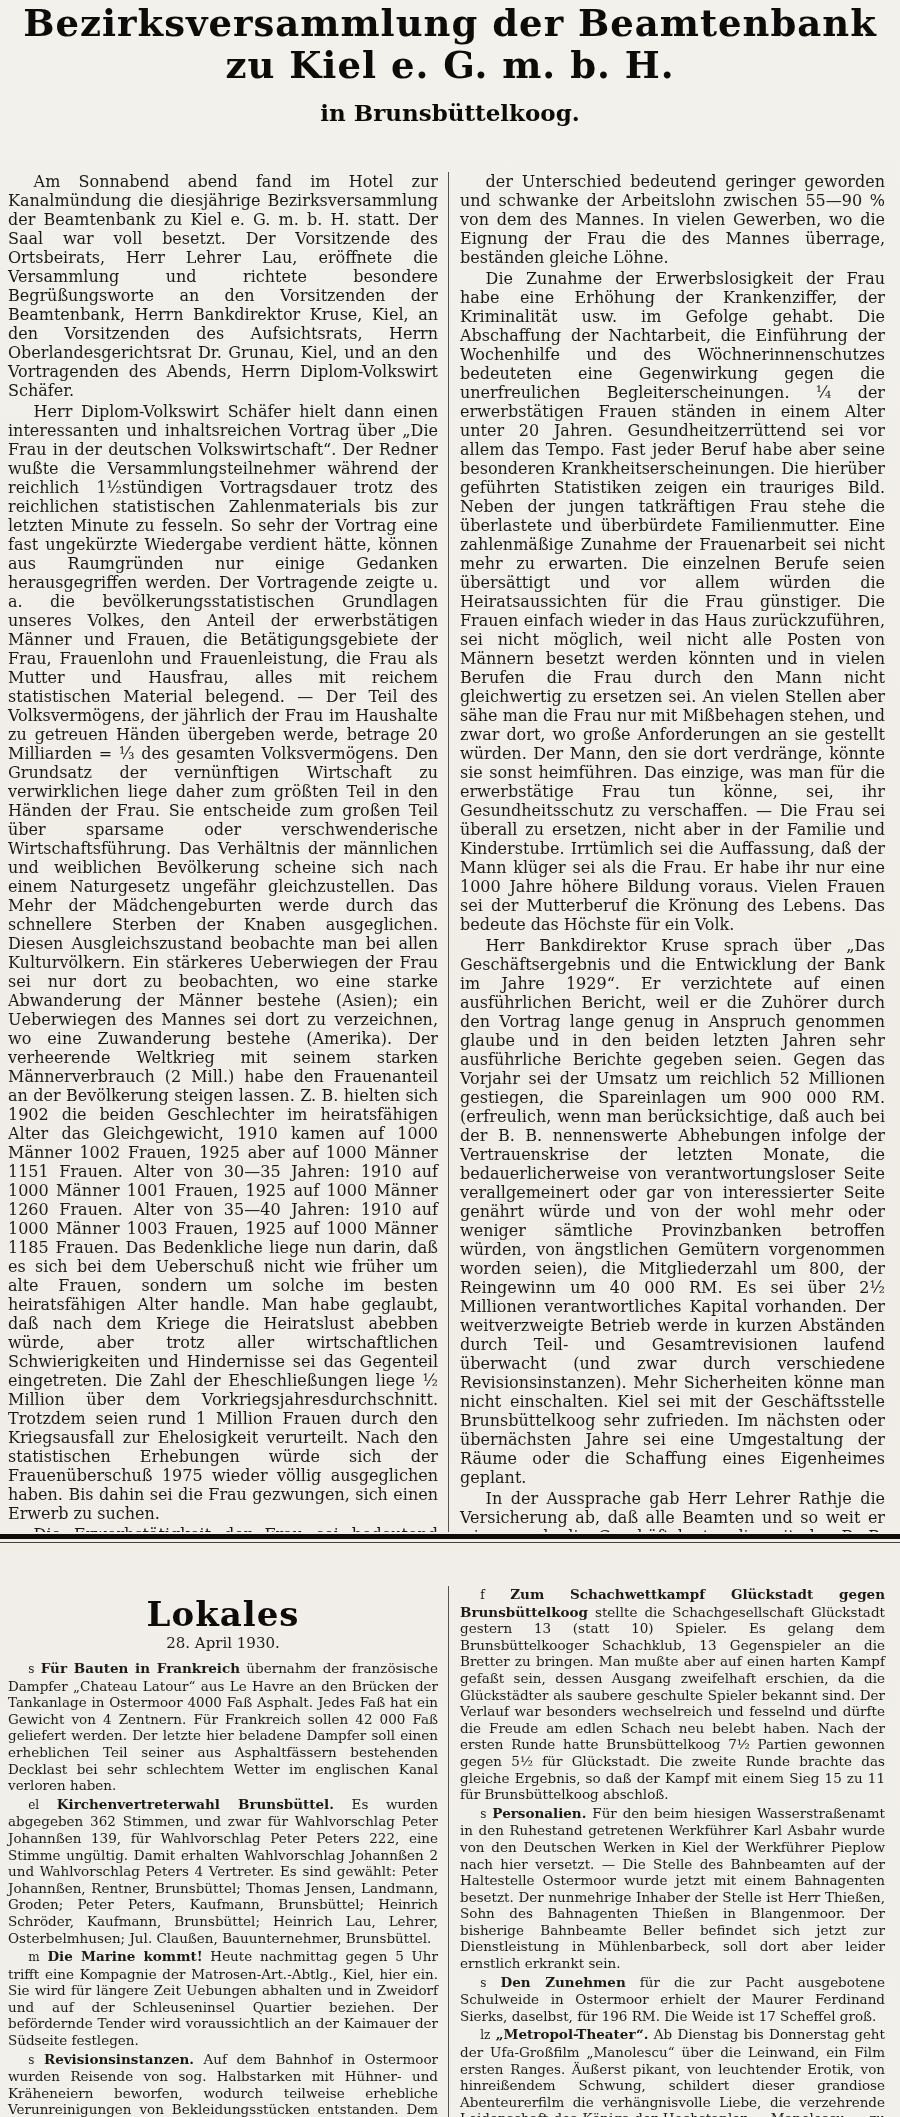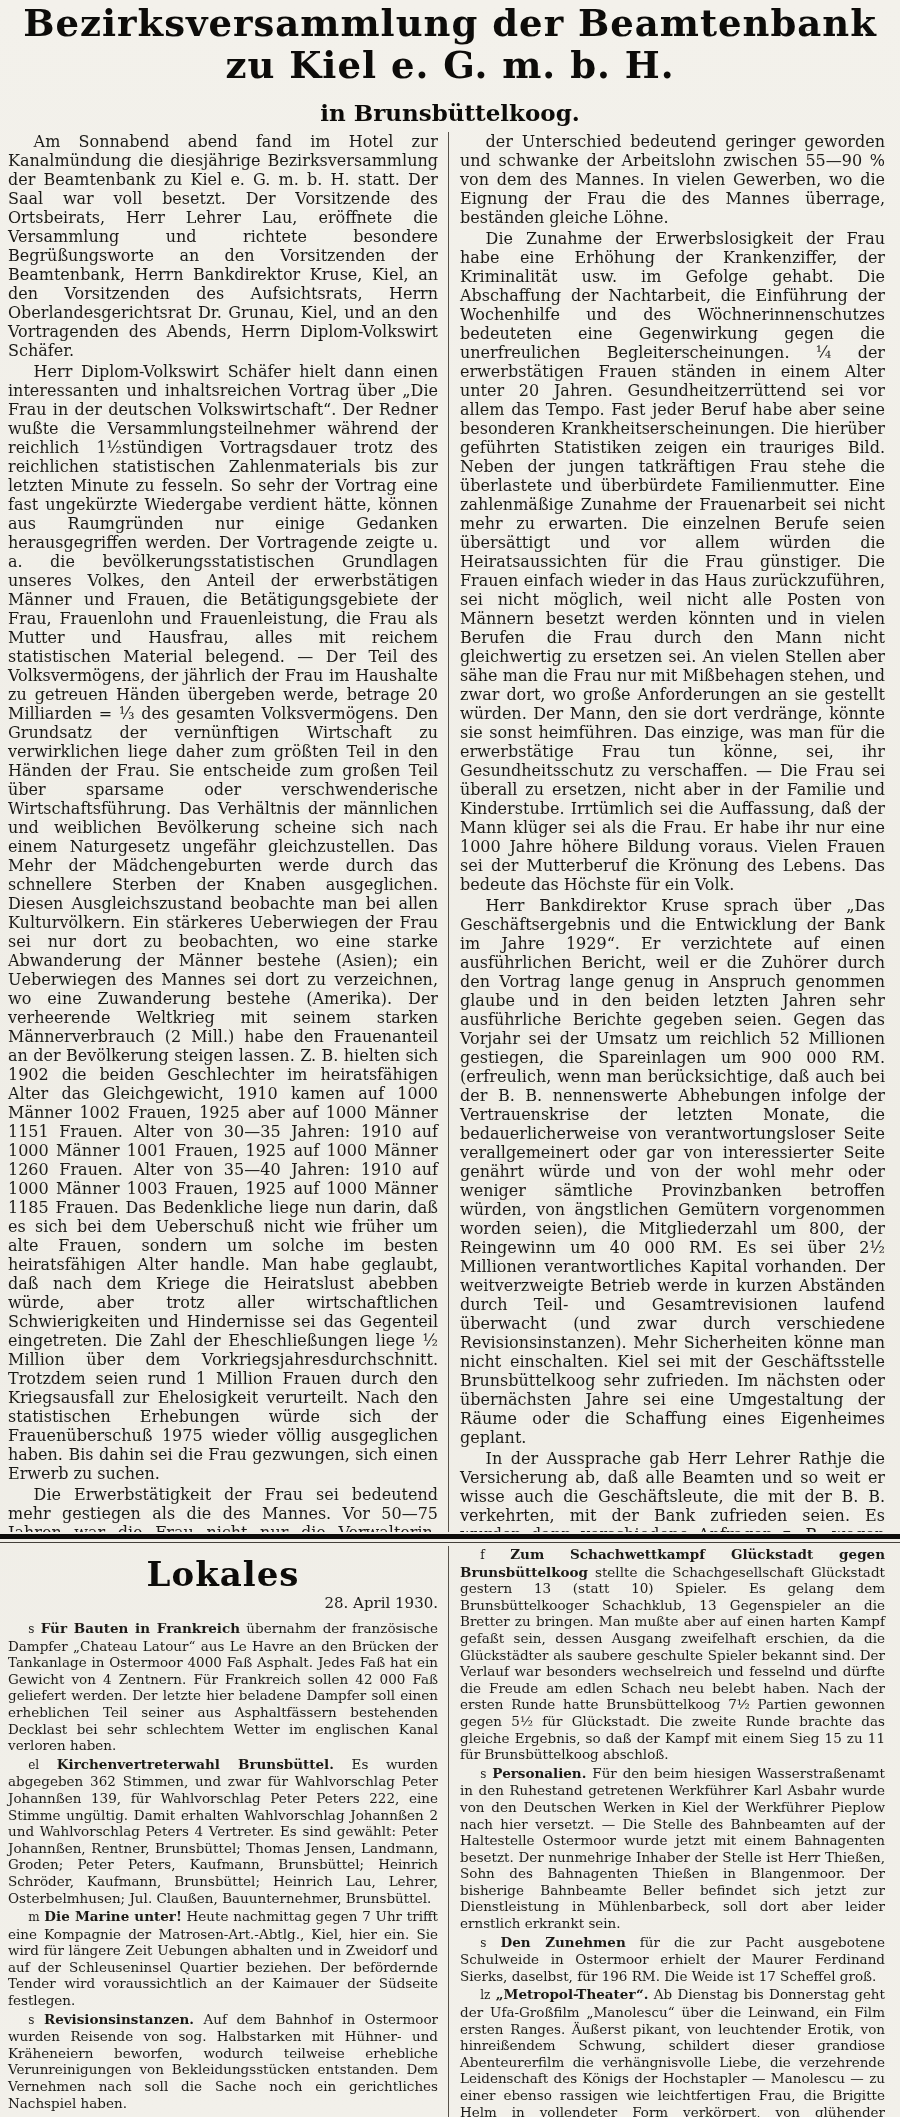--- a/index.html
+++ b/index.html
@@ -13,34 +13,34 @@
     linear-gradient(180deg,#f3f1eb 0%,#efede6 55%,#f2f0ea 100%);}
   
   .masthead{padding-top:2px;text-align:center;}
   .masthead-title{
     font-size:37px;font-weight:bold;letter-spacing:1px;line-height:42px;color:#0d0c0a;
     font-family:"DejaVu Serif", serif;
   }
   .masthead-subtitle{font-size:23px;font-weight:bold;color:#0d0c0a;line-height:26px;margin-top:14px;}
   
   .article-cols{display:flex;height:1400px;overflow:hidden;margin-top:6px;}
-  .col{box-sizing:border-box;overflow:hidden;}
+  .col{box-sizing:border-box;overflow:hidden;margin-top:40px;}
   .col-left{width:449px;padding:0 10px 0 8px;border-right:1px solid #57524a;}
   .col-right{width:451px;padding:0 15px 0 11px;}
   .article-body p{margin:0 0 2px 0;text-align:justify;text-indent:1.6em;}
   
   .section-divider{height:12px;position:relative;margin-top:2px;}
   .section-divider .bar{height:5px;background:#0e0d0b;}
   .section-divider .thin{height:1px;background:#44403a;margin-top:3px;}
   
   .lokales-cols{display:flex;height:680px;overflow:hidden;}
   .lokales-head{text-align:center;margin:10px 0 8px 0;}
   .lokales-title{font-size:34px;font-weight:bold;line-height:36px;color:#0d0c0a;letter-spacing:1px;}
   .lokales-subtitle{font-size:15px;font-weight:bold;line-height:18px;margin-top:3px;}
-  .lokales-date{font-size:15px;line-height:18px;margin-top:2px;text-align:right;}
+  .lokales-date{font-size:15px;line-height:18px;margin-top:2px;}
   .lokales-body p{margin:0 0 2px 0;text-align:justify;text-indent:1.5em;font-size:13.5px;line-height:16.6px;}
   .item-lead{font-weight:bold;}
   .item-sig{font-size:12px;}
 </style>
 </head>
 <body>
 
 <div class="page">
 
   <div class="masthead">
@@ -69,21 +69,21 @@
   </div>
 
   <div class="lokales-cols">
     <div class="col col-left lokales-body">
       <div class="lokales-head">
         <div class="lokales-title">Lokales</div>
         <div class="lokales-date">28. April 1930.</div>
       </div>
       <p><span class="item-sig">s</span> <span class="item-lead">Für Bauten in Frankreich</span> <span>übernahm der französische Dampfer „Chateau Latour“ aus Le Havre an den Brücken der Tankanlage in Ostermoor 4000 Faß Asphalt. Jedes Faß hat ein Gewicht von 4 Zentnern. Für Frankreich sollen 42 000 Faß geliefert werden. Der letzte hier beladene Dampfer soll einen erheblichen Teil seiner aus Asphaltfässern bestehenden Decklast bei sehr schlechtem Wetter im englischen Kanal verloren haben.</span></p>
       <p><span class="item-sig">el</span> <span class="item-lead">Kirchenvertreterwahl Brunsbüttel.</span> <span>Es wurden abgegeben 362 Stimmen, und zwar für Wahlvorschlag Peter Johannßen 139, für Wahlvorschlag Peter Peters 222, eine Stimme ungültig. Damit erhalten Wahlvorschlag Johannßen 2 und Wahlvorschlag Peters 4 Vertreter. Es sind gewählt: Peter Johannßen, Rentner, Brunsbüttel; Thomas Jensen, Landmann, Groden; Peter Peters, Kaufmann, Brunsbüttel; Heinrich Schröder, Kaufmann, Brunsbüttel; Heinrich Lau, Lehrer, Osterbelmhusen; Jul. Claußen, Bauunternehmer, Brunsbüttel.</span></p>
-      <p><span class="item-sig">m</span> <span class="item-lead">Die Marine unter!</span> <span>Heute nachmittag gegen 7 Uhr trifft eine Kompagnie der Matrosen-Art.-Abtlg., Kiel, hier ein. Sie wird für längere Zeit Uebungen abhalten und in Zweidorf und auf der Schleuseninsel Quartier beziehen. Der befördernde Tender wird voraussichtlich an der Kaimauer der Südseite festlegen.</span></p>
+      <p><span class="item-sig">m</span> <span class="item-lead">Die Marine kommt!</span> <span>Heute nachmittag gegen 5 Uhr trifft eine Kompagnie der Matrosen-Art.-Abtlg., Kiel, hier ein. Sie wird für längere Zeit Uebungen abhalten und in Zweidorf und auf der Schleuseninsel Quartier beziehen. Der befördernde Tender wird voraussichtlich an der Kaimauer der Südseite festlegen.</span></p>
       <p><span class="item-sig">s</span> <span class="item-lead">Revisionsinstanzen.</span> <span>Auf dem Bahnhof in Ostermoor wurden Reisende von sog. Halbstarken mit Hühner- und Kräheneiern beworfen, wodurch teilweise erhebliche Verunreinigungen von Bekleidungsstücken entstanden. Dem Vernehmen nach soll die Sache noch ein gerichtliches Nachspiel haben.</span></p>
     </div>
     <div class="col col-right lokales-body">
       <p><span class="item-sig">f</span> <span class="item-lead">Zum Schachwettkampf Glückstadt gegen Brunsbüttelkoog</span> <span>stellte die Schachgesellschaft Glückstadt gestern 13 (statt 10) Spieler. Es gelang dem Brunsbüttelkooger Schachklub, 13 Gegenspieler an die Bretter zu bringen. Man mußte aber auf einen harten Kampf gefaßt sein, dessen Ausgang zweifelhaft erschien, da die Glückstädter als saubere geschulte Spieler bekannt sind. Der Verlauf war besonders wechselreich und fesselnd und dürfte die Freude am edlen Schach neu belebt haben. Nach der ersten Runde hatte Brunsbüttelkoog 7½ Partien gewonnen gegen 5½ für Glückstadt. Die zweite Runde brachte das gleiche Ergebnis, so daß der Kampf mit einem Sieg 15 zu 11 für Brunsbüttelkoog abschloß.</span></p>
       <p><span class="item-sig">s</span> <span class="item-lead">Personalien.</span> <span>Für den beim hiesigen Wasserstraßenamt in den Ruhestand getretenen Werkführer Karl Asbahr wurde von den Deutschen Werken in Kiel der Werkführer Pieplow nach hier versetzt. — Die Stelle des Bahnbeamten auf der Haltestelle Ostermoor wurde jetzt mit einem Bahnagenten besetzt. Der nunmehrige Inhaber der Stelle ist Herr Thießen, Sohn des Bahnagenten Thießen in Blangenmoor. Der bisherige Bahnbeamte Beller befindet sich jetzt zur Dienstleistung in Mühlenbarbeck, soll dort aber leider ernstlich erkrankt sein.</span></p>
       <p><span class="item-sig">s</span> <span class="item-lead">Den Zunehmen</span> <span>für die zur Pacht ausgebotene Schulweide in Ostermoor erhielt der Maurer Ferdinand Sierks, daselbst, für 196 RM. Die Weide ist 17 Scheffel groß.</span></p>
       <p><span class="item-sig">lz</span> <span class="item-lead">„Metropol-Theater“.</span> <span>Ab Dienstag bis Donnerstag geht der Ufa-Großfilm „Manolescu“ über die Leinwand, ein Film ersten Ranges. Äußerst pikant, von leuchtender Erotik, von hinreißendem Schwung, schildert dieser grandiose Abenteurerfilm die verhängnisvolle Liebe, die verzehrende Leidenschaft des Königs der Hochstapler — Manolescu — zu einer ebenso rassigen wie leichtfertigen Frau, die Brigitte Helm in vollendeter Form verkörpert, von glühender Leidenschaft beseelt.</span></p>
     </div>
   </div>
 

